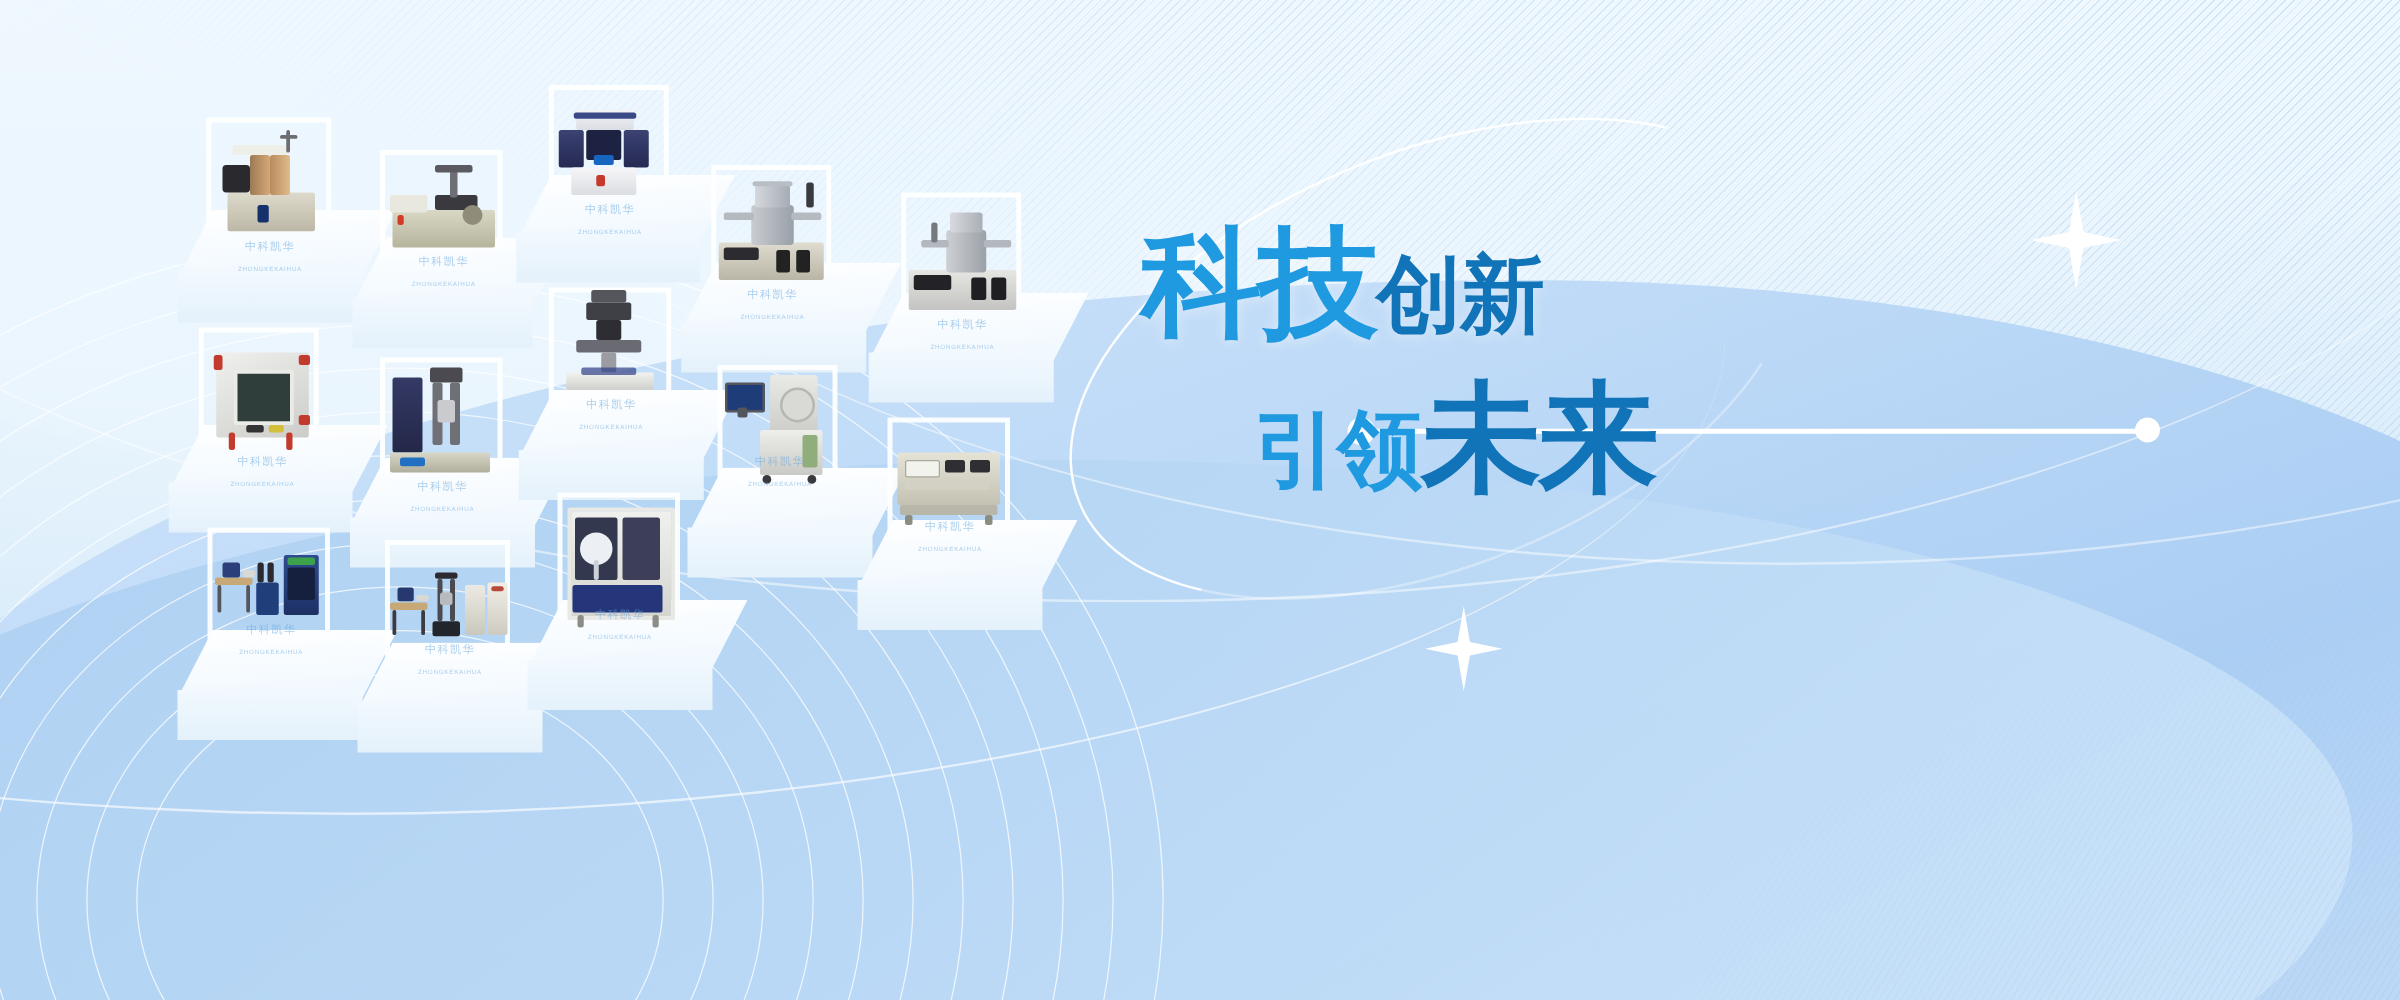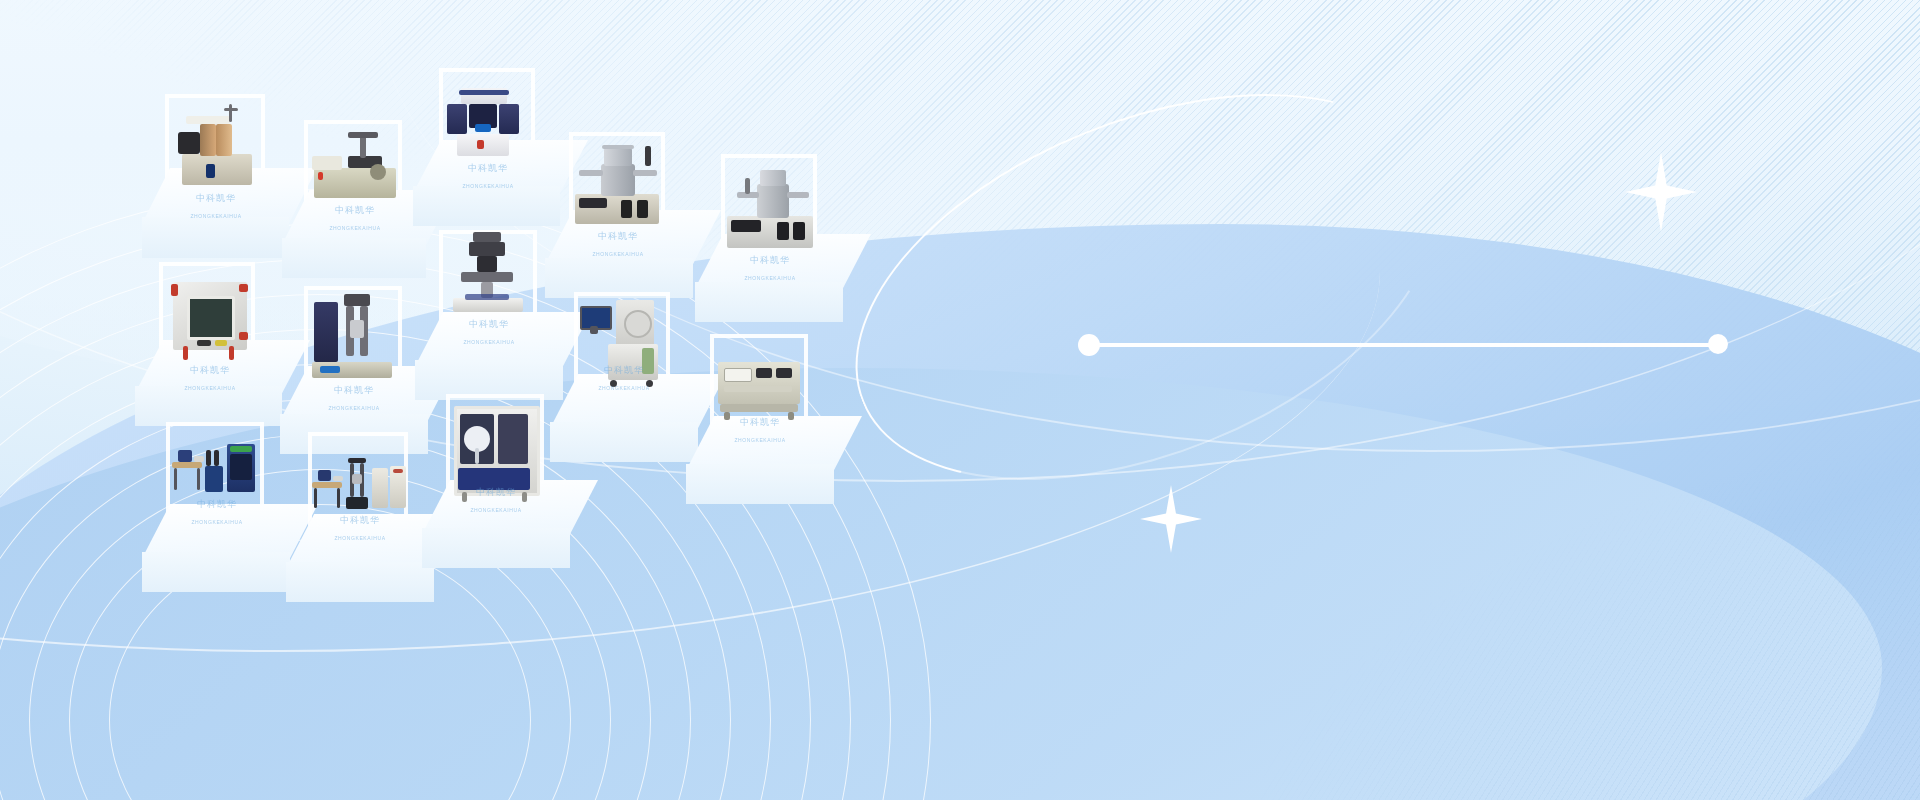--- a/index.html
+++ b/index.html
@@ -380,14 +380,22 @@
   <div class="orbit" style="left:840px;top:120px;width:610px;height:330px;transform:rotate(-22deg);
               border-color:rgba(255,255,255,.95);border-right-color:transparent;border-bottom-color:rgba(255,255,255,.35);"></div>
 
   <div class="connector" style="left:1092px;top:343px;width:628px;"></div>
   <div class="dot" style="left:1078px;top:334px;width:22px;height:22px;"></div>
   <div class="dot" style="left:1708px;top:334px;width:20px;height:20px;"></div>
 
   <div class="spark" style="left:1625px;top:152px;width:72px;height:80px;"></div>
   <div class="spark" style="left:1140px;top:485px;width:62px;height:68px;"></div>
 
+  <div class="headline">
+    <div class="line l1">
+      <span class="big">科技</span><span class="small">创新</span>
+    </div>
+    <div class="line l2">
+      <span class="small2">引领</span><span class="big2">未来</span>
+    </div>
+  </div>
 
 </div>
 
 </body></html>

